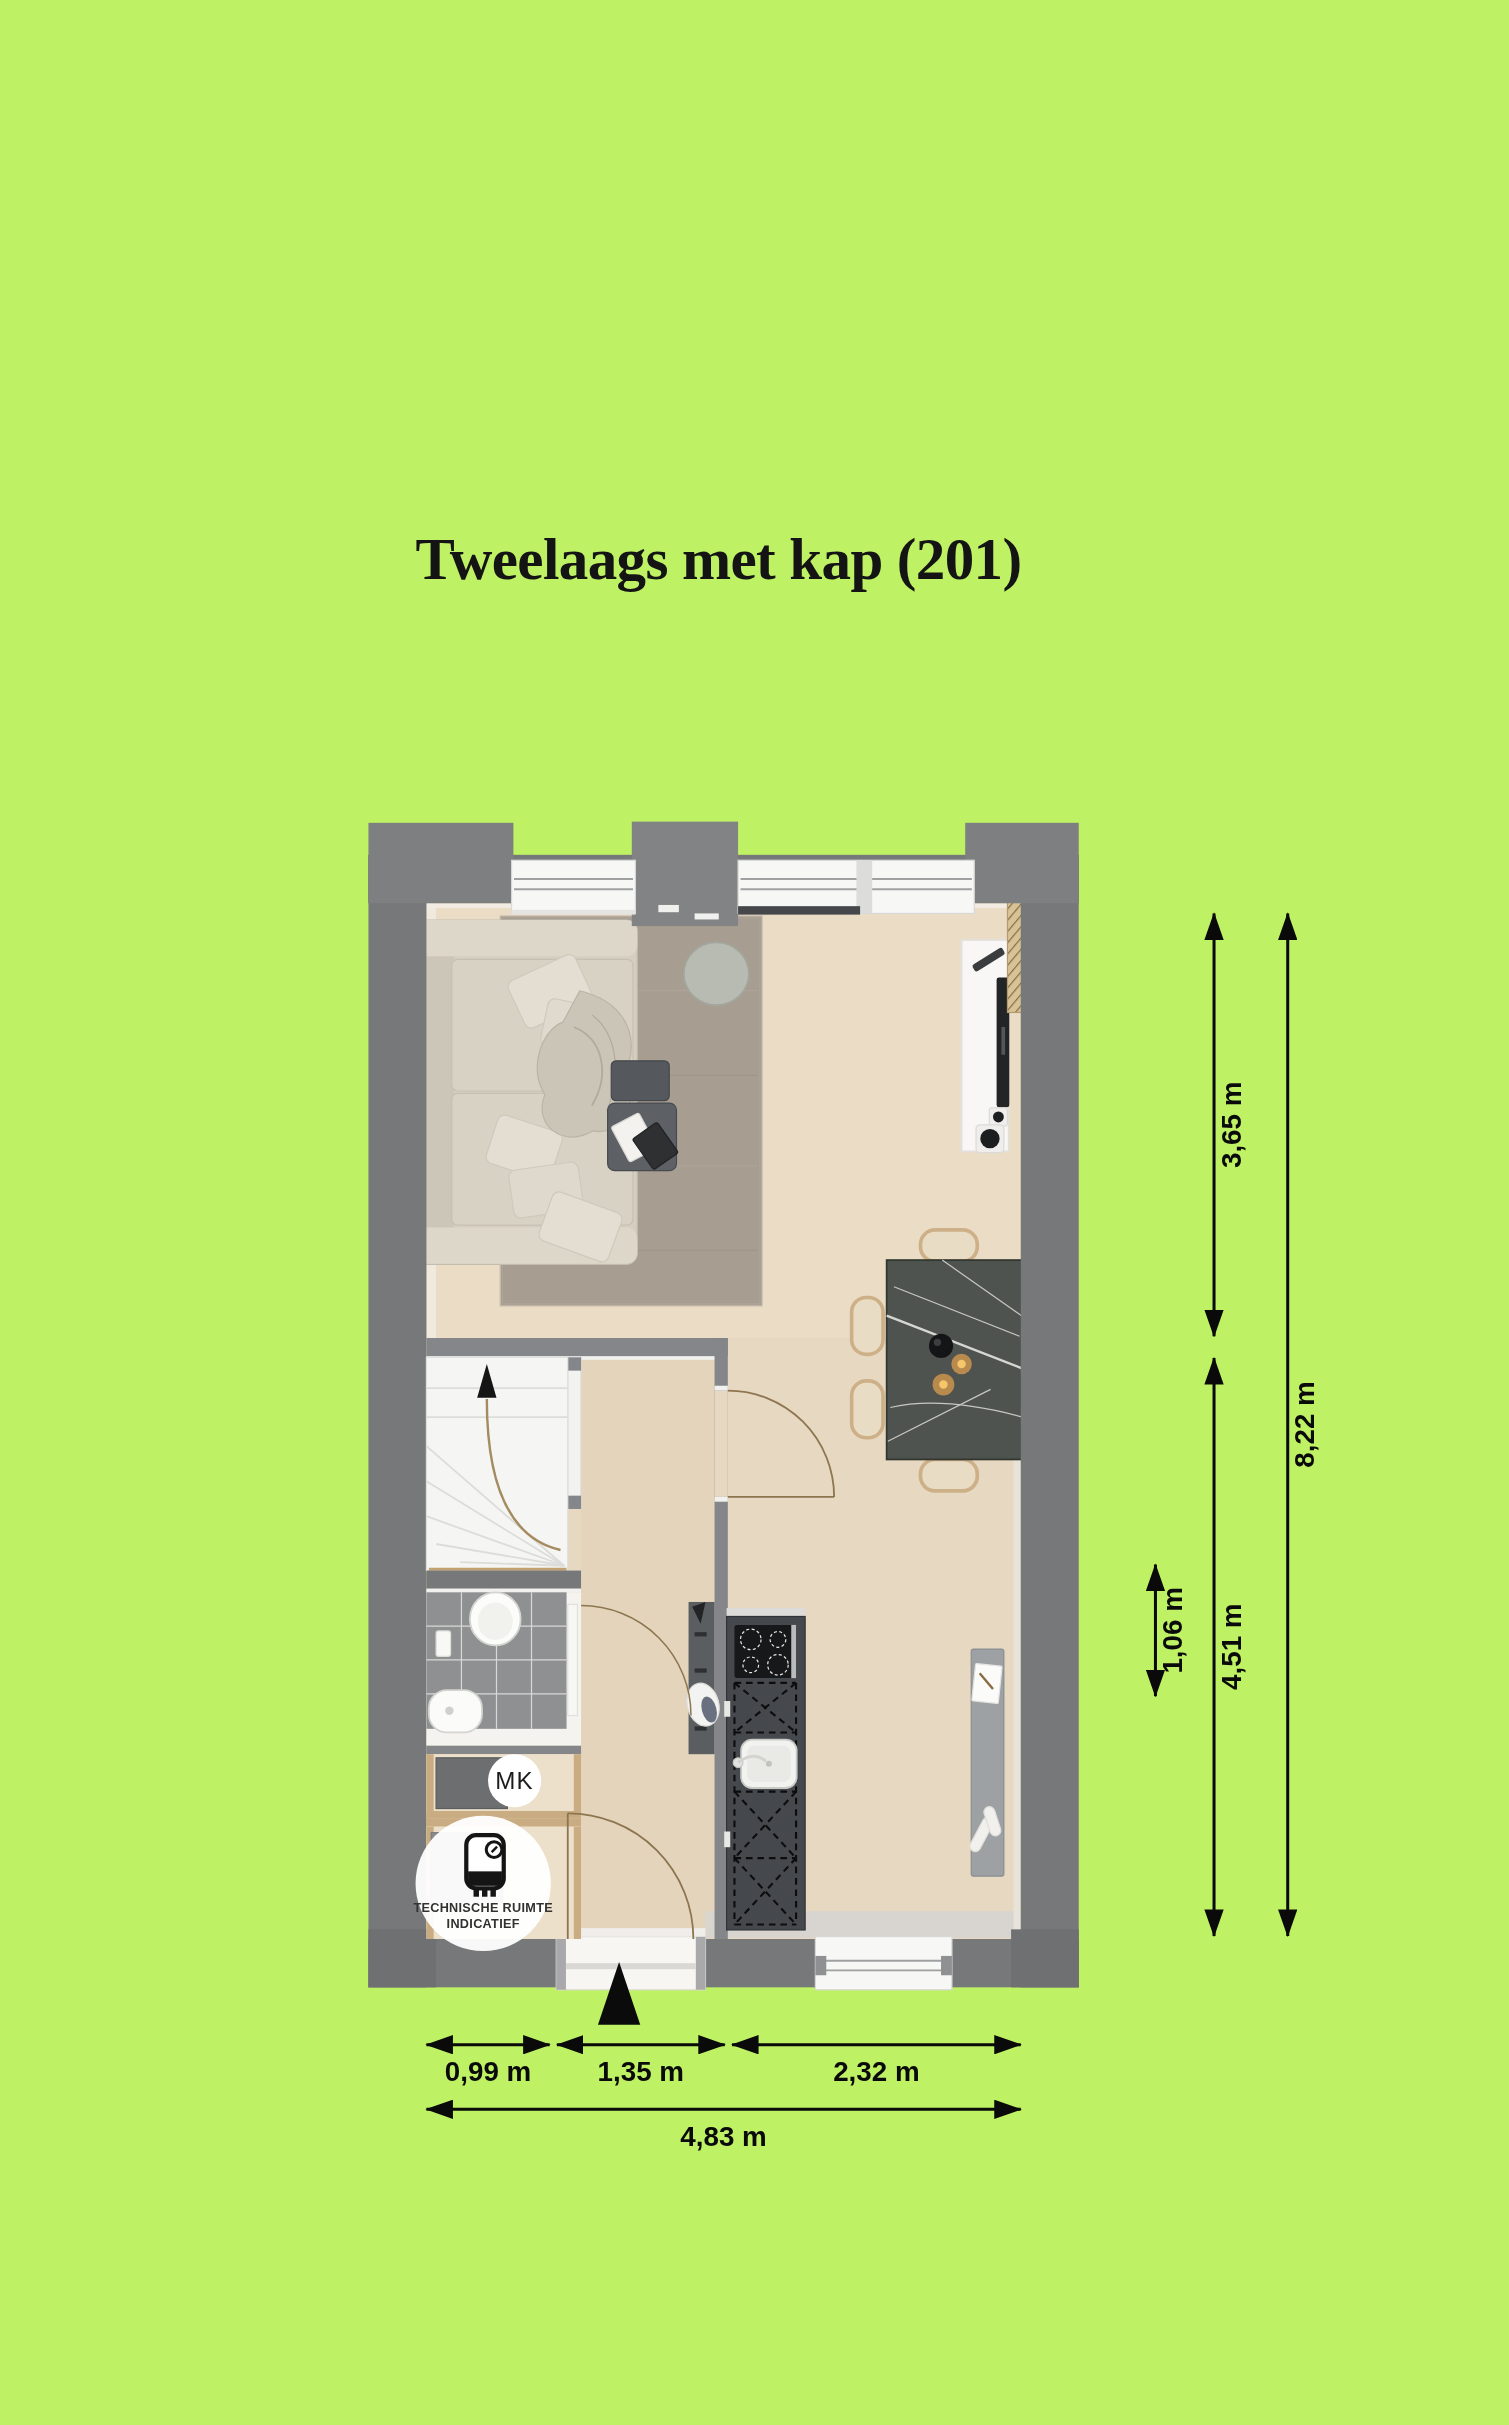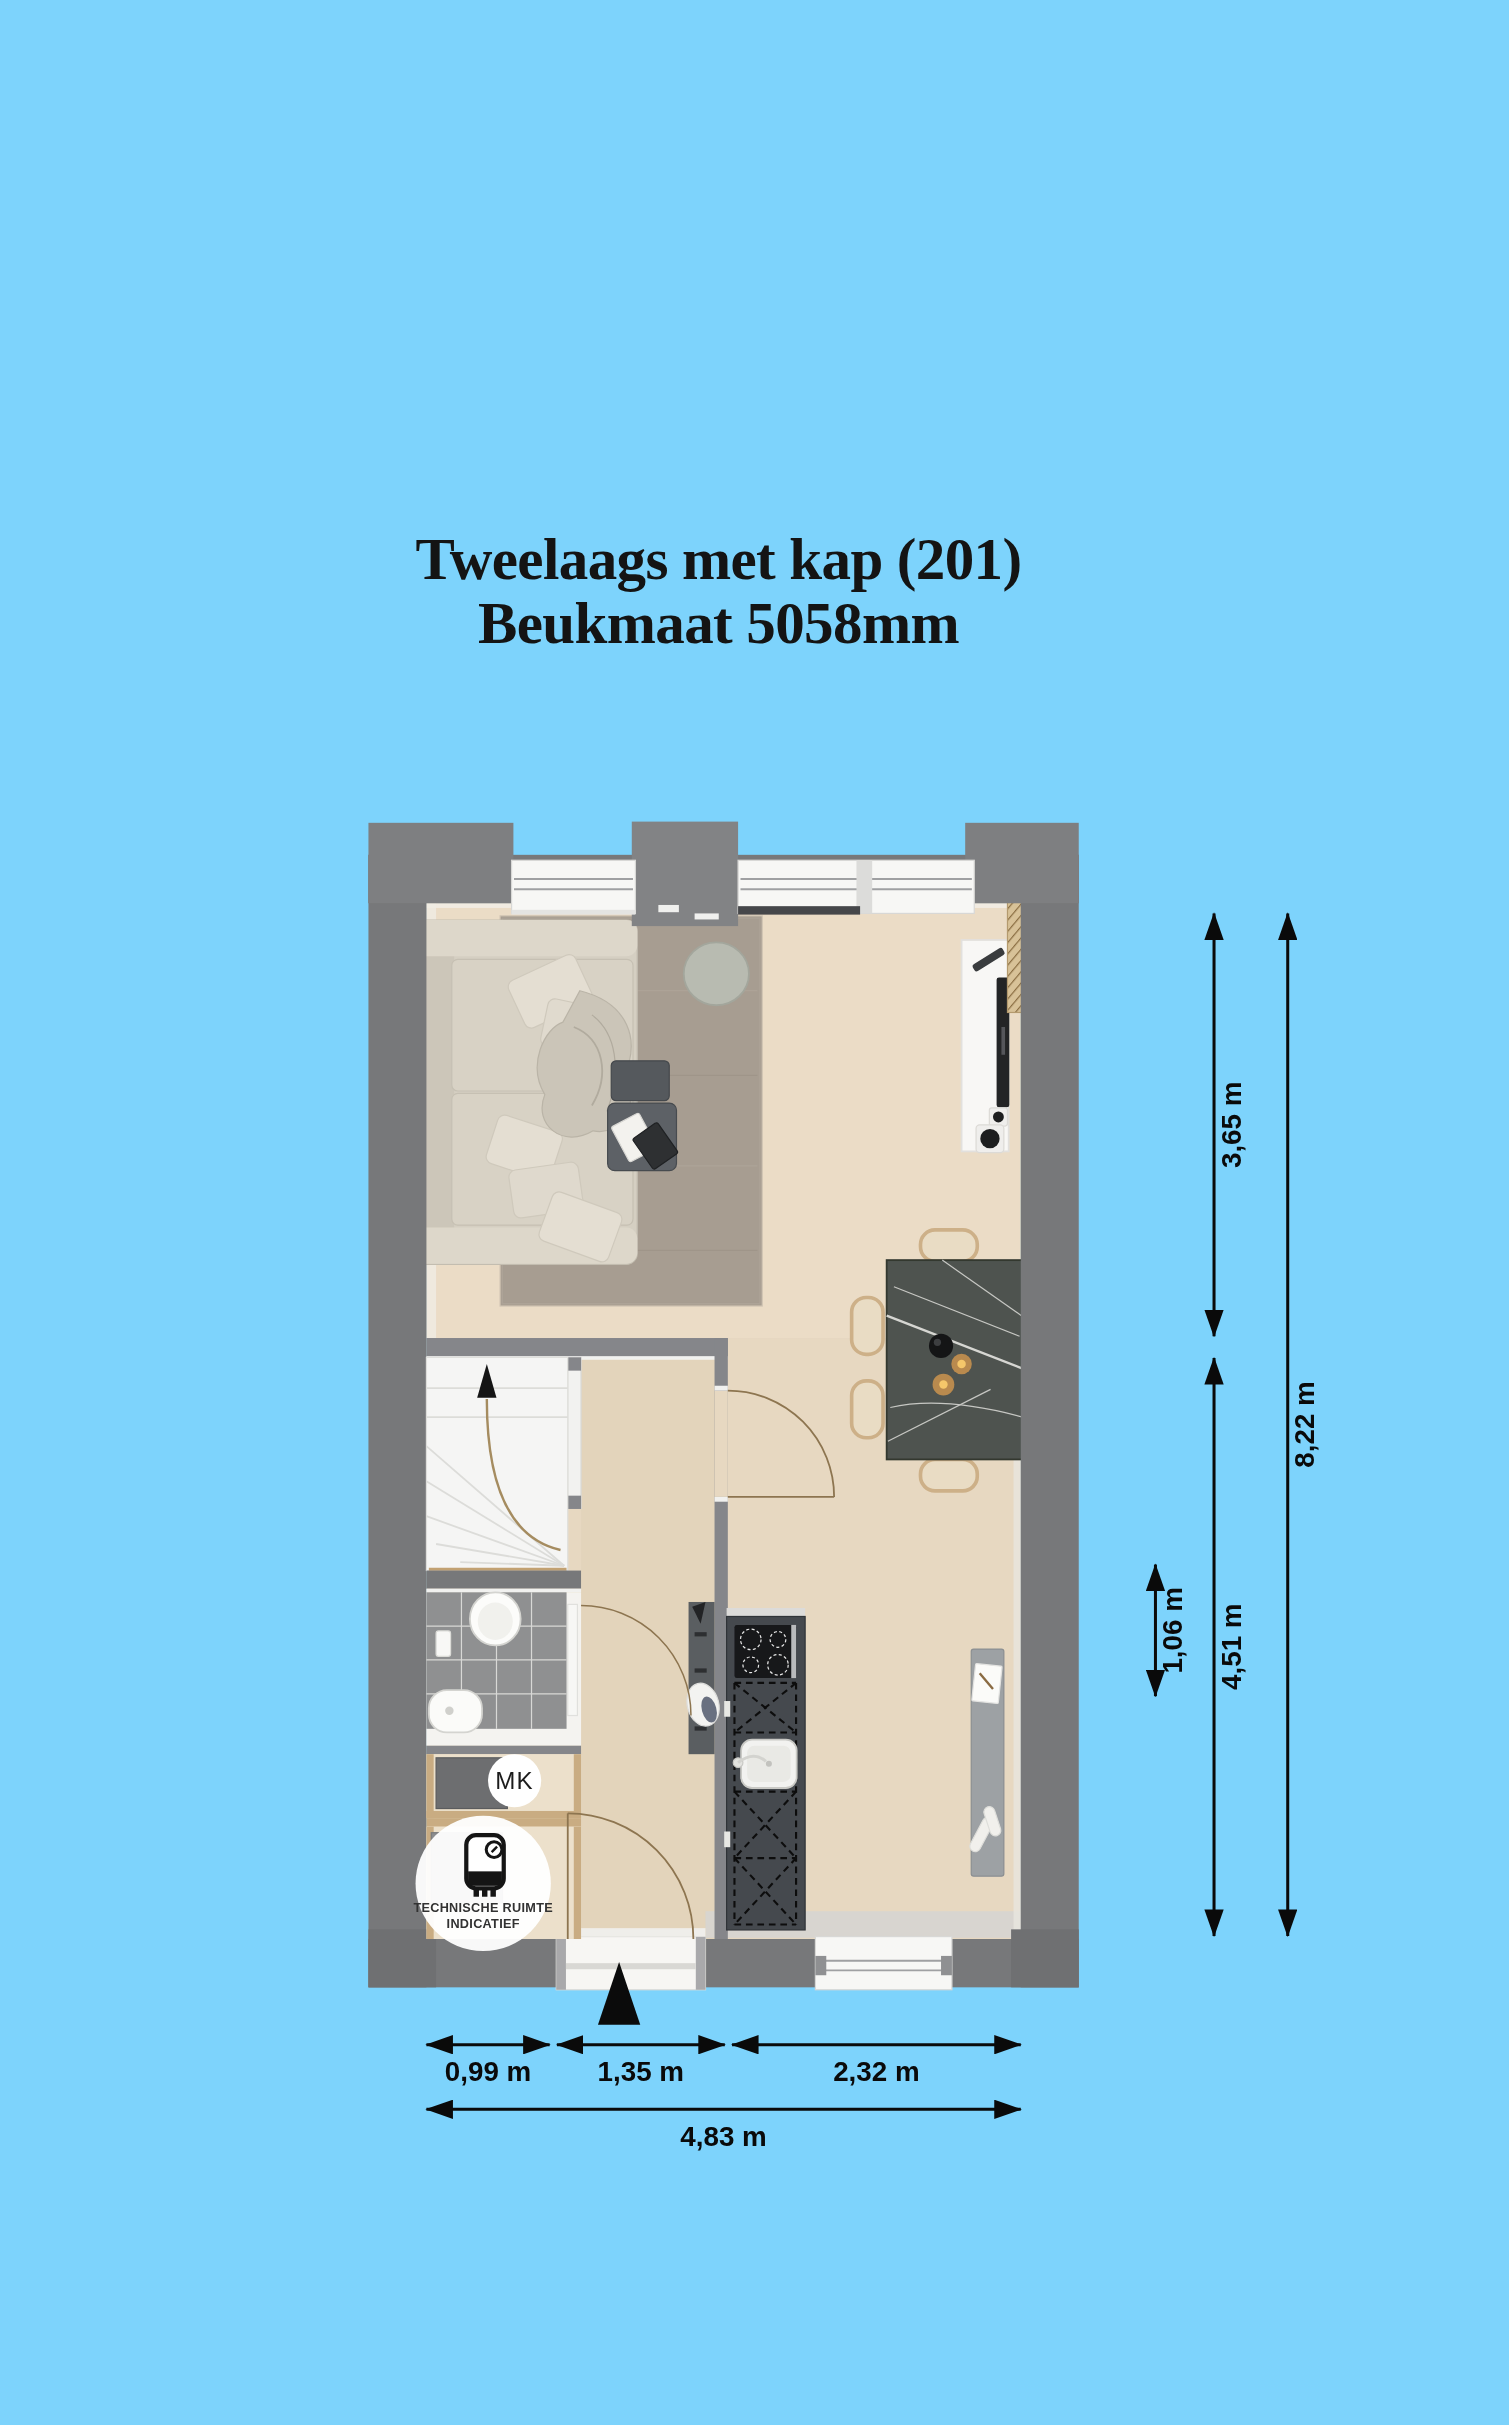--- a/index.html
+++ b/index.html
@@ -1,17 +1,17 @@
 <!DOCTYPE html>
 <html style="font-size:9.7px"><head>
 <meta charset="utf-8">
 <style>
   html,body{margin:0;padding:0;background:#fff;}
   body{width:1510px;height:2426px;overflow:hidden;}
-  .canvas{position:relative;width:1510px;height:2426px;font-family:"Liberation Sans",sans-serif;background:#7dd3fc;}
+  .canvas{position:relative;width:1510px;height:2426px;font-family:"Liberation Sans",sans-serif;background:#bef264;}
   .title-block{
     position:absolute;top:527px;left:0;width:1437px;text-align:center;
     font-family:"Liberation Serif",serif;font-weight:600;color:#141414;
     font-size:59px;line-height:1.09;letter-spacing:-0.6px;
   }
   svg text.dim{
     font-family:"Liberation Sans",sans-serif;font-weight:bold;font-size:46px;fill:#0a0a0a;
   }
   svg text.mk{
     font-family:"Liberation Sans",sans-serif;font-size:40px;fill:#1c1c1c;letter-spacing:2px;
@@ -20,21 +20,20 @@
     font-family:"Liberation Sans",sans-serif;font-weight:600;font-size:21px;fill:#323232;letter-spacing:0.5px;
   }
 </style>
 </head>
 <body>
 
 <div class="canvas">
 
   <div class="title-block">
     <div>Tweelaags met kap (201)</div>
-    <div>Beukmaat 5058mm</div>
   </div>
 
   <svg width="1510" height="2426" viewBox="0 0 2500 4016" style="position:absolute;left:0;top:0;">
     <defs>
       <marker id="ah" viewBox="0 0 10 7" refX="9.6" refY="3.5" markerWidth="9.2" markerHeight="6.4" orient="auto-start-reverse">
         <path d="M0,0 L10,3.5 L0,7 Z" fill="#0a0a0a"></path>
       </marker>
       <pattern id="slats" width="12" height="12" patternUnits="userSpaceOnUse" patternTransform="rotate(40)">
         <rect width="12" height="12" fill="#d8c298"></rect>
         <line x1="0" y1="0" x2="0" y2="12" stroke="#8a6d42" stroke-width="4"></line>

